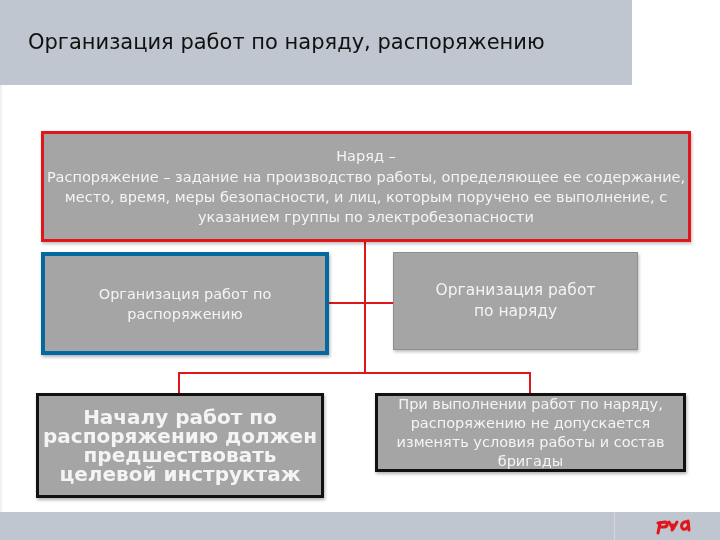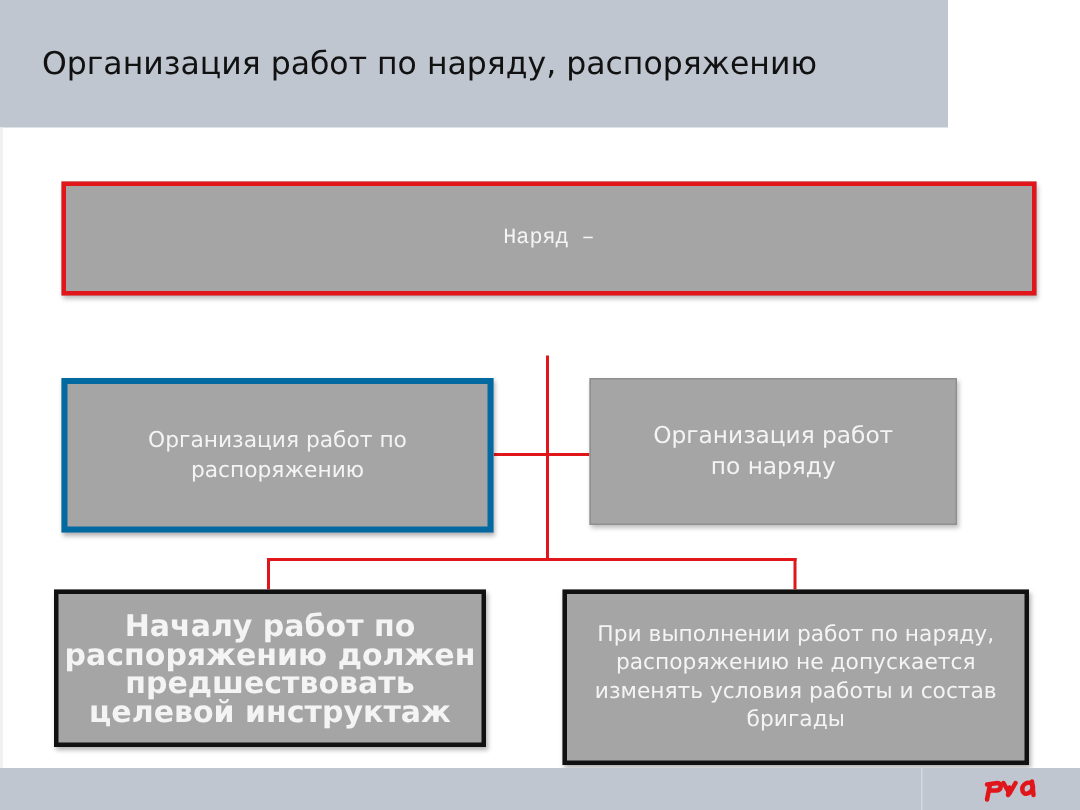--- a/index.html
+++ b/index.html
@@ -33,25 +33,24 @@
       position: absolute; left: 655px; top: 517px; width: 38px; height: 18px;
     }
     .box {
       position: absolute; box-sizing: border-box;
       background: #a5a5a5; color: #f4f4f4;
       display: flex; flex-direction: column; align-items: center; justify-content: center;
       text-align: center;
       font-family: "DejaVu Sans", sans-serif;
     }
     .box-top {
-      left: 41px; top: 121px; width: 650px; height: 76px;
+      left: 41px; top: 131px; width: 650px; height: 111px;
       border: 3px solid #e0161b;
       font-size: 14.5px; line-height: 20px;
       box-shadow: 1px 2px 3px rgba(0,0,0,0.25);
-      font-family: Liberation Mono, monospace;
     }
     .box-top .title { margin-bottom: 1px; }
     .box-top .body { padding: 0 2px; }
     .box-midleft {
       left: 41px; top: 252px; width: 288px; height: 103px;
       border: 4px solid #0369a1;
       font-size: 14.5px; line-height: 20px; padding: 0 24px;
       box-shadow: 1px 2px 3px rgba(0,0,0,0.3);
     }
     .box-midright {
@@ -60,21 +59,21 @@
       font-size: 15.5px; line-height: 21px; padding: 0 30px;
       box-shadow: 1px 2px 3px rgba(0,0,0,0.25);
     }
     .box-botleft {
       left: 36px; top: 393px; width: 288px; height: 105px;
       border: 3px solid #111111;
       font-size: 20px; line-height: 19px; font-weight: bold; padding: 0 2px;
       box-shadow: 1px 2px 3px rgba(0,0,0,0.3);
     }
     .box-botright {
-      left: 375px; top: 393px; width: 311px; height: 117px;
+      left: 375px; top: 393px; width: 311px; height: 79px;
       border: 3px solid #111111;
       font-size: 14.5px; line-height: 19px; padding: 0 14px;
       box-shadow: 1px 2px 3px rgba(0,0,0,0.3);
     }
     .line { position: absolute; background: #e0161b; }
   </style>
 </head>
 <body>
 
 <div class="header">
@@ -83,20 +82,21 @@
 <div class="left-rule"></div>
 
 <div class="line" style="left:364px; top:237px; width:2px; height:137px;"></div>
 <div class="line" style="left:329px; top:302px; width:64px; height:2px;"></div>
 <div class="line" style="left:178px; top:372px; width:353px; height:2px;"></div>
 <div class="line" style="left:178px; top:372px; width:2px; height:21px;"></div>
 <div class="line" style="left:529px; top:372px; width:2px; height:21px;"></div>
 
 <div class="box box-top">
   <div class="title">Наряд –</div>
+  <div class="body">Распоряжение – задание на производство работы, определяющее ее содержание, место, время, меры безопасности, и лиц, которым поручено ее выполнение, с указанием группы по электробезопасности</div>
 </div>
 
 <div class="box box-midleft">
   <div>Организация работ по распоряжению</div>
 </div>
 
 <div class="box box-midright">
   <div>Организация работ по наряду</div>
 </div>
 

